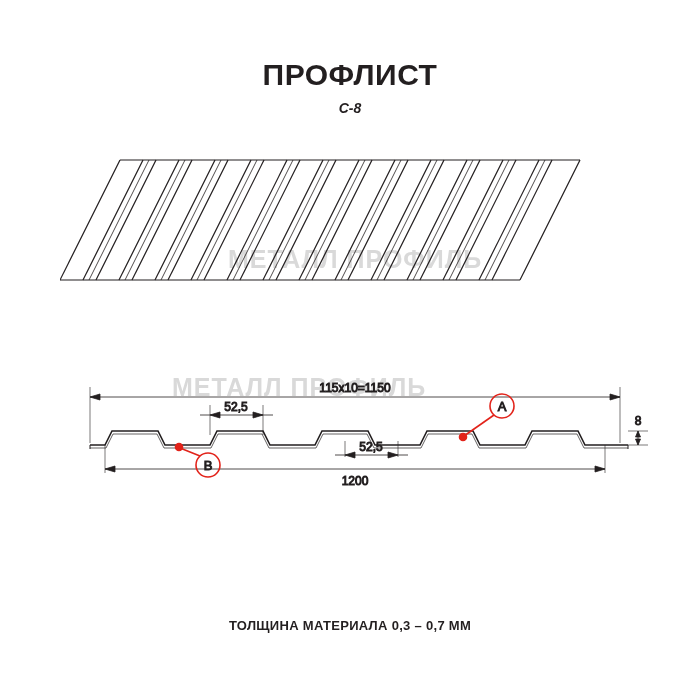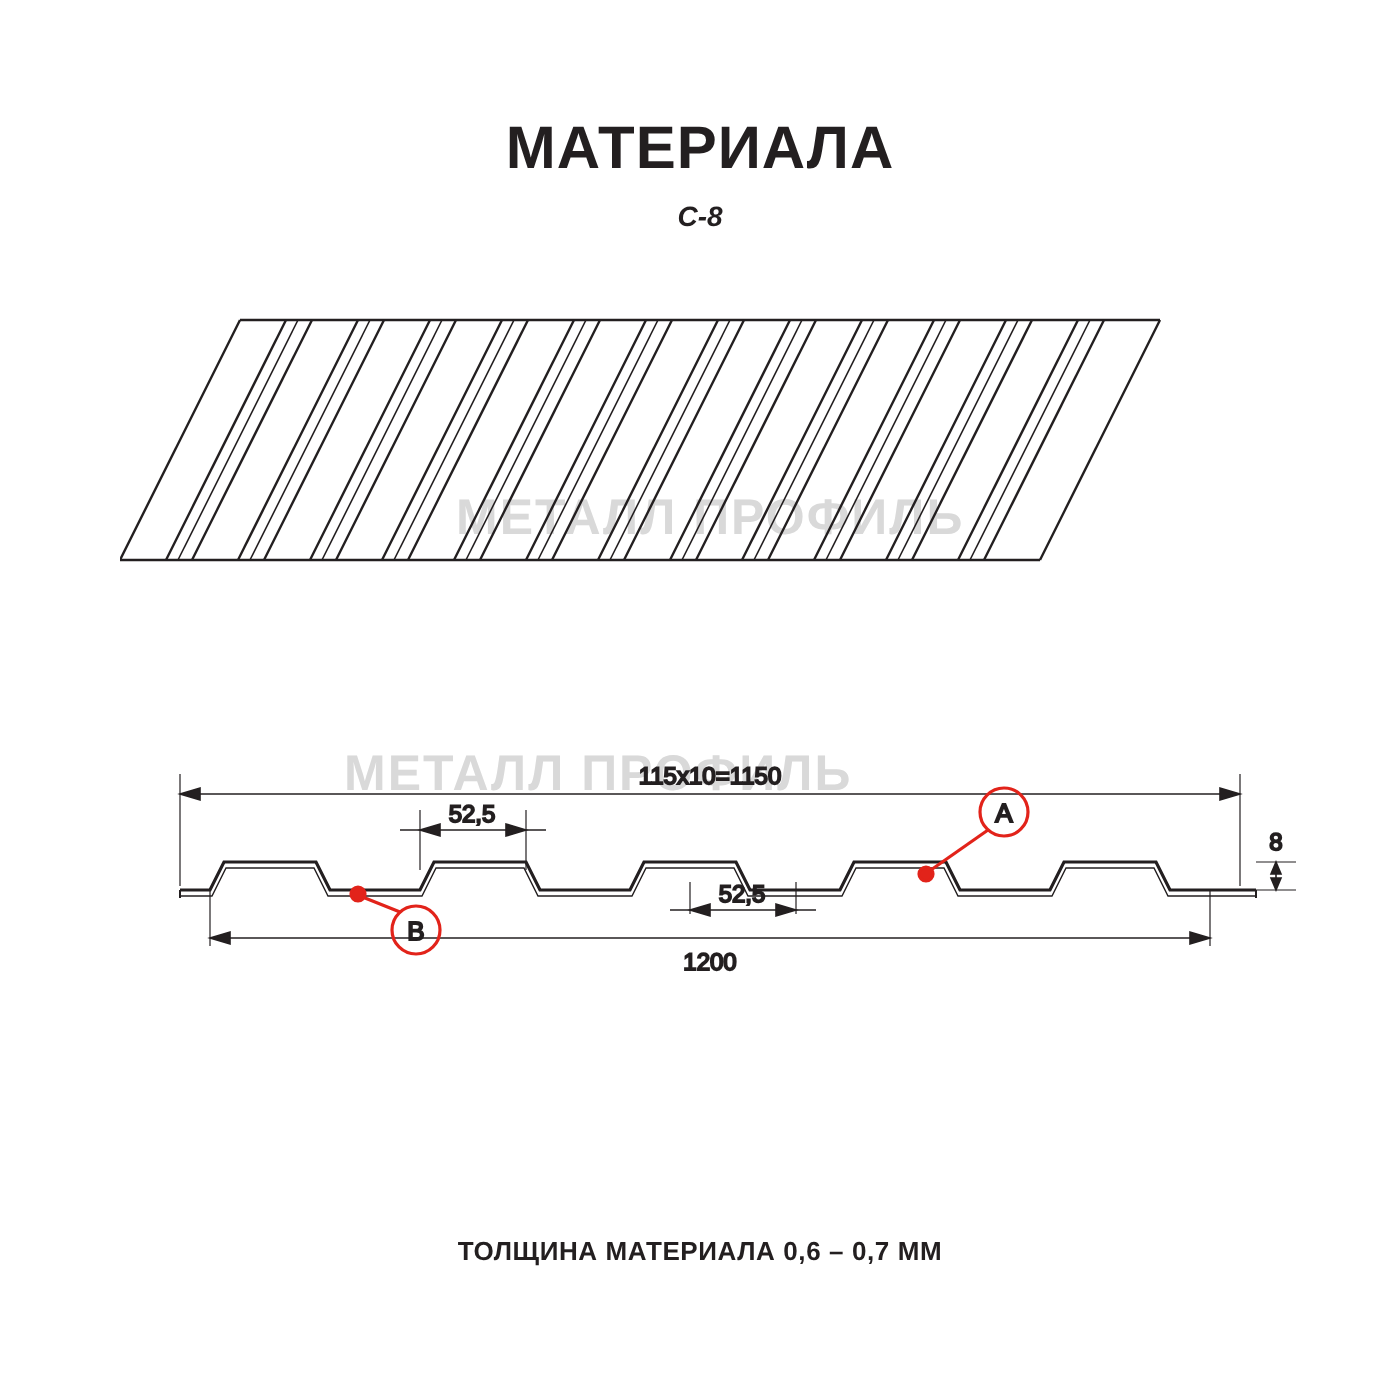--- a/index.html
+++ b/index.html
@@ -87,21 +87,21 @@
   text {
     font-family: "Liberation Sans", sans-serif;
     fill: #231f20;
   }
 </style>
 </head>
 <body>
 
 <div class="page">
 
-  <div class="title">МАТЕРИАЛА</div>
+  <div class="title">ПРОФЛИСТ</div>
   <div class="subtitle">С-8</div>
 
   <div class="wm wm1">МЕТАЛЛ ПРОФИЛЬ</div>
   <div class="wm wm2">МЕТАЛЛ ПРОФИЛЬ</div>
 
   <div class="iso-wrap">
     <svg width="580" height="170" viewBox="0 0 580 170">
       <g fill="none" stroke="#231f20" stroke-width="1.2" stroke-linejoin="miter">
 
         <path d="M60 20 L520 20"></path>
@@ -237,15 +237,15 @@
 
         <text x="295" y="17" text-anchor="middle" font-size="12">115х10=1150</text>
         <text x="176" y="36" text-anchor="middle" font-size="12">52,5</text>
         <text x="311" y="76" text-anchor="middle" font-size="12">52,5</text>
         <text x="295" y="110" text-anchor="middle" font-size="12">1200</text>
         <text x="578" y="50" text-anchor="middle" font-size="12">8</text>
       </g>
     </svg>
   </div>
 
-  <div class="footnote">ТОЛЩИНА МАТЕРИАЛА 0,6 – 0,7 ММ</div>
+  <div class="footnote">ТОЛЩИНА МАТЕРИАЛА 0,3 – 0,7 ММ</div>
 
 </div>
 
 </body></html>

